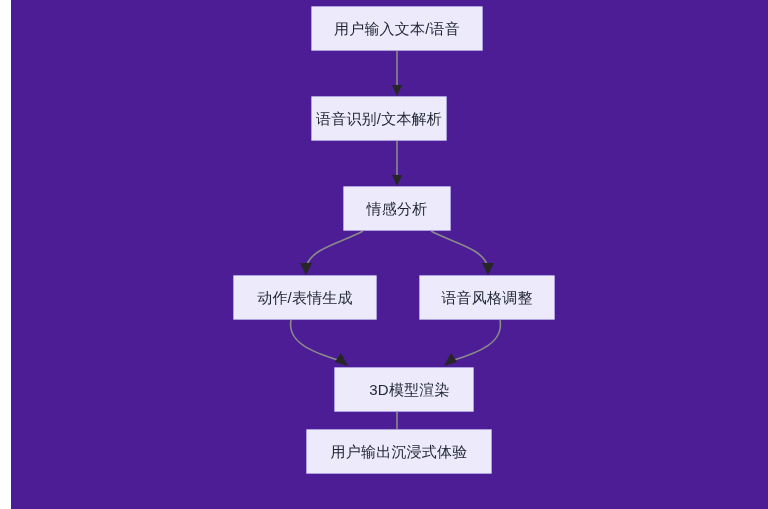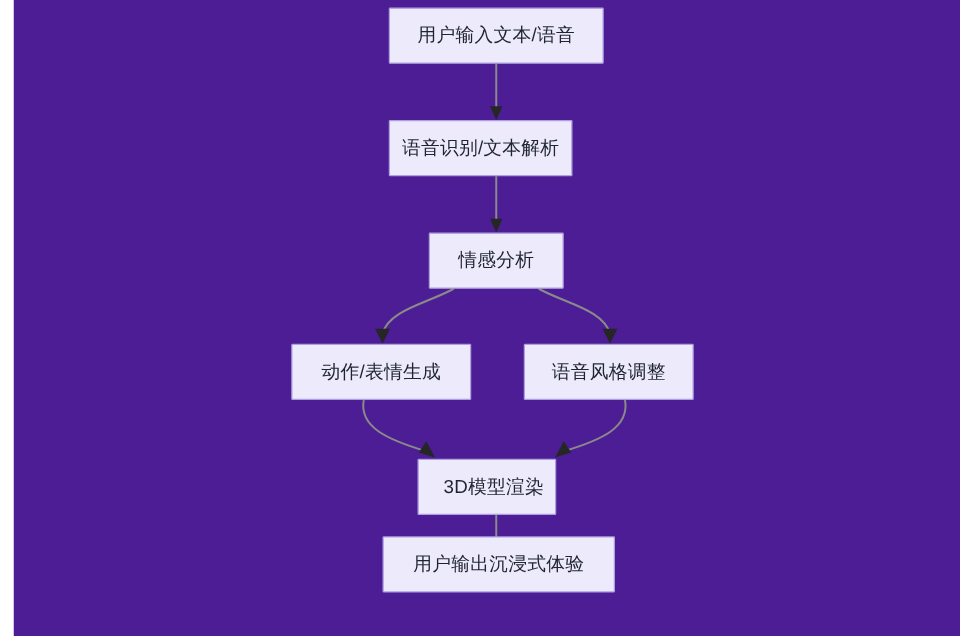--- a/index.html
+++ b/index.html
@@ -95,37 +95,37 @@
     <g>
       <path class="edge-path" d="M386,412 L386,447"></path>
       <polygon class="edge-head" points="386,455 381,444 391,444"></polygon>
     </g>
   </svg>
 
   <div class="node" style="left:300px; top:6px; width:172px; height:45px;">
     <span class="node-label">用户输入文本/语音</span>
   </div>
 
-  <div class="node" style="left:300px; top:96px; width:147px; height:45px;">
+  <div class="node" style="left:300px; top:96px; width:136px; height:45px;">
     <span class="node-label">语音识别/文本解析</span>
   </div>
 
   <div class="node" style="left:222px; top:275px; width:144px; height:45px;">
     <span class="node-label">动作/表情生成</span>
   </div>
 
   <div class="node" style="left:332px; top:186px; width:108px; height:45px;">
     <span class="node-label">情感分析</span>
   </div>
 
   <div class="node" style="left:408px; top:275px; width:136px; height:45px;text-align:right;">
     <span class="node-label">语音风格调整</span>
   </div>
 
-  <div class="node" style="left:323px; top:367px; width:111px; height:45px;padding-left:11px;">
+  <div class="node" style="left:323px; top:367px; width:140px; height:45px;padding-left:11px;">
     <span class="node-label">3D模型渲染</span>
   </div>
 
   <div class="node" style="left:295px; top:429px; width:186px; height:45px;">
     <span class="node-label">用户输出沉浸式体验</span>
   </div>
 
 </div>
 
 </body></html>

